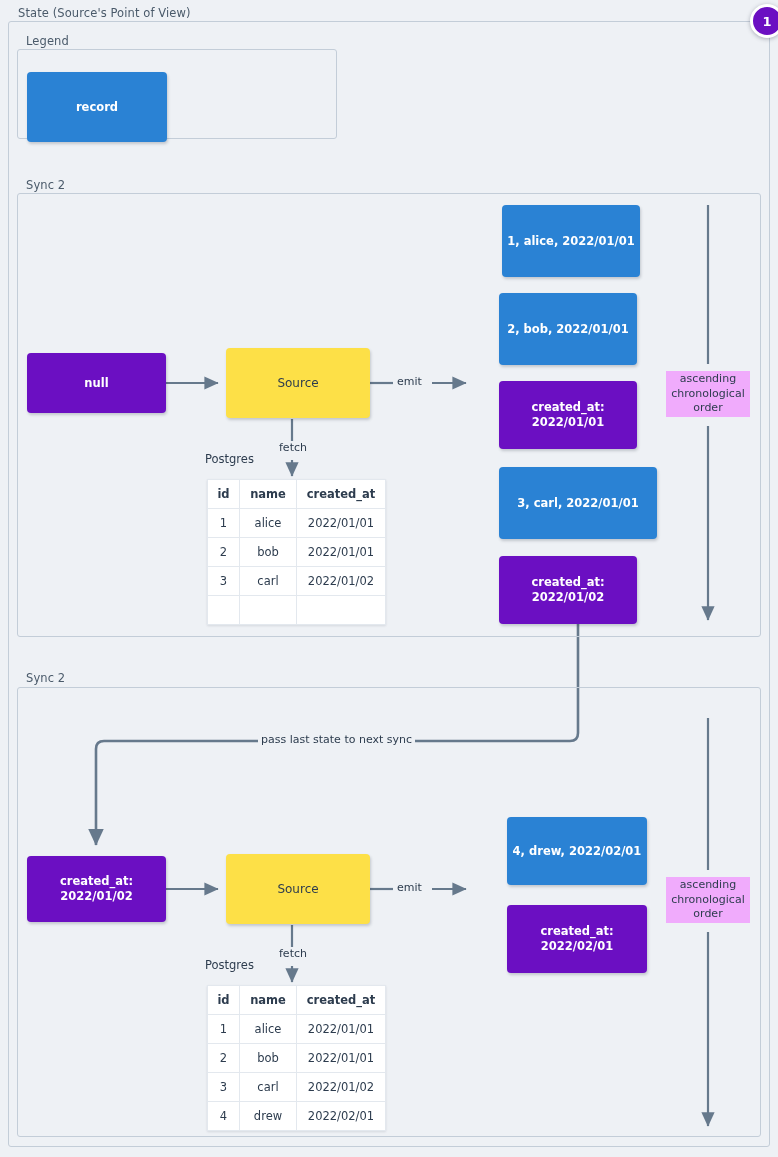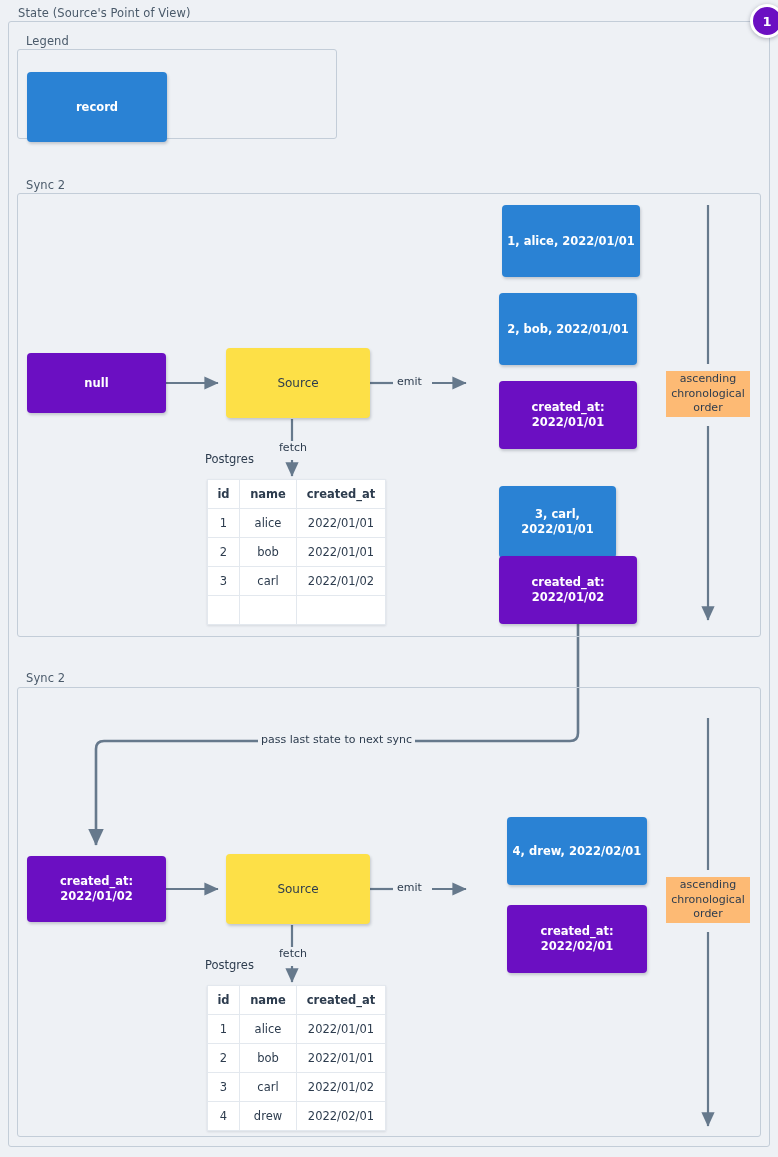--- a/index.html
+++ b/index.html
@@ -72,21 +72,21 @@
     padding: 0 3px;
     white-space: nowrap;
     text-align: center;
   }
   .side-note {
     position: absolute;
     font-size: 11px;
     color: #2d3c4e;
     text-align: center;
     line-height: 14.5px;
-    background: #fdba74;
+    background: #f0abfc;
     padding: 1px 2px;
   }
 
   
   .pg-table {
     position: absolute;
     border-collapse: collapse;
     background: #ffffff;
     font-size: 11.5px;
     color: #2d3c4e;
@@ -238,21 +238,21 @@
   </div>
   <div class="node record" style="left:499px; top:293px; width:138px; height:72px;">
     <span>2, bob, 2022/01/01</span>
   </div>
   <div class="node state" style="left:499px; top:381px; width:138px; height:68px;">
     <div>
       <div>created_at:</div>
       <div>2022/01/01</div>
     </div>
   </div>
-  <div class="node record" style="left:499px; top:486px; width:117px; height:72px;">
+  <div class="node record" style="left:499px; top:467px; width:158px; height:72px;">
     <span>3, carl, 2022/01/01</span>
   </div>
   <div class="node state" style="left:499px; top:556px; width:138px; height:68px;">
     <div>
       <div>created_at:</div>
       <div>2022/01/02</div>
     </div>
   </div>
 
   <div class="side-note" style="left:666px; top:371px; width:84px;">

